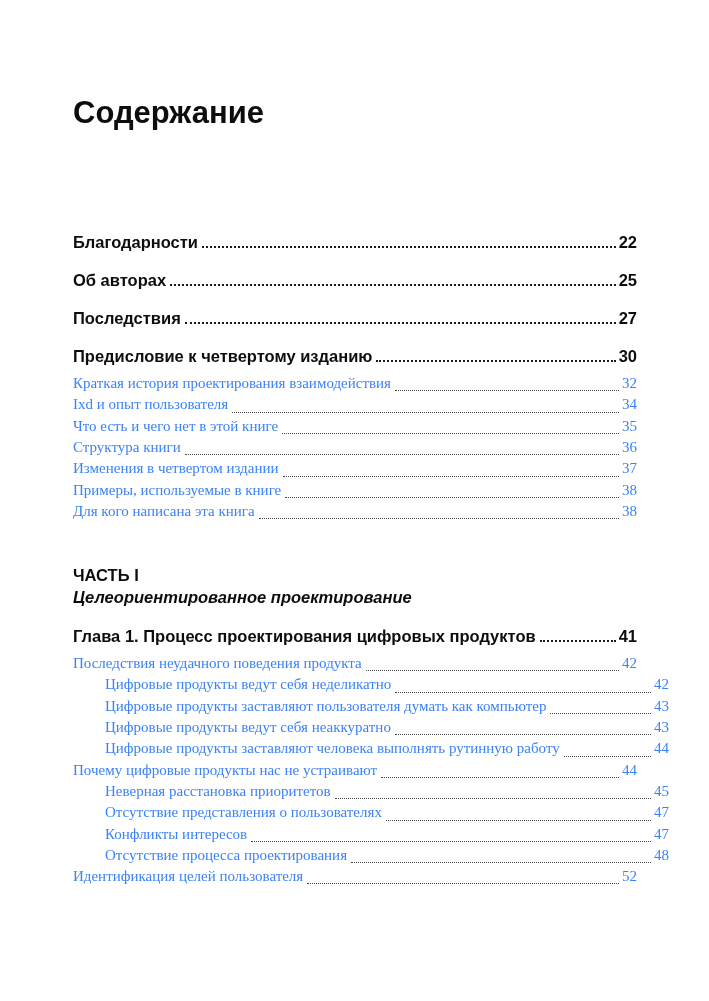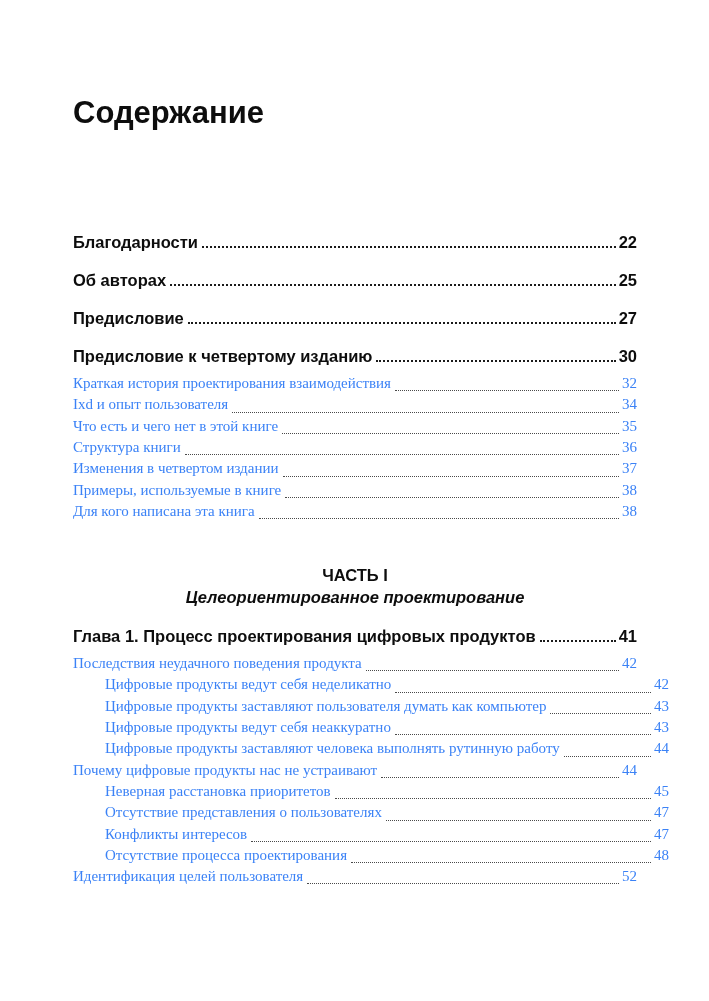--- a/index.html
+++ b/index.html
@@ -79,21 +79,20 @@
     font-size: 15px;
     line-height: 21.3px;
     color: #3b82f6;
   }
   .toc-row.i1 {
     padding-left: 32px;
     text-align: right;
   }
   
   .part-header {
-    text-align: center;
     font-family: "Liberation Sans", sans-serif;
     font-weight: 700;
     color: #0d0d0d;
     margin-top: 42px;
     margin-bottom: 14px;
   }
   .part-header .part-number {
     font-size: 16.5px;
     line-height: 22px;
   }
@@ -116,21 +115,21 @@
     <span class="pagenum">22</span>
   </div>
 
   <div class="toc-row b">
     <span class="label">Об авторах</span>
     <span class="leader"></span>
     <span class="pagenum">25</span>
   </div>
 
   <div class="toc-row b">
-    <span class="label">Предисловие</span>
+    <span class="label">Последствия</span>
     <span class="leader"></span>
     <span class="pagenum">27</span>
   </div>
 
   <div class="toc-row b">
     <span class="label">Предисловие к четвертому изданию</span>
     <span class="leader"></span>
     <span class="pagenum">30</span>
   </div>
 

